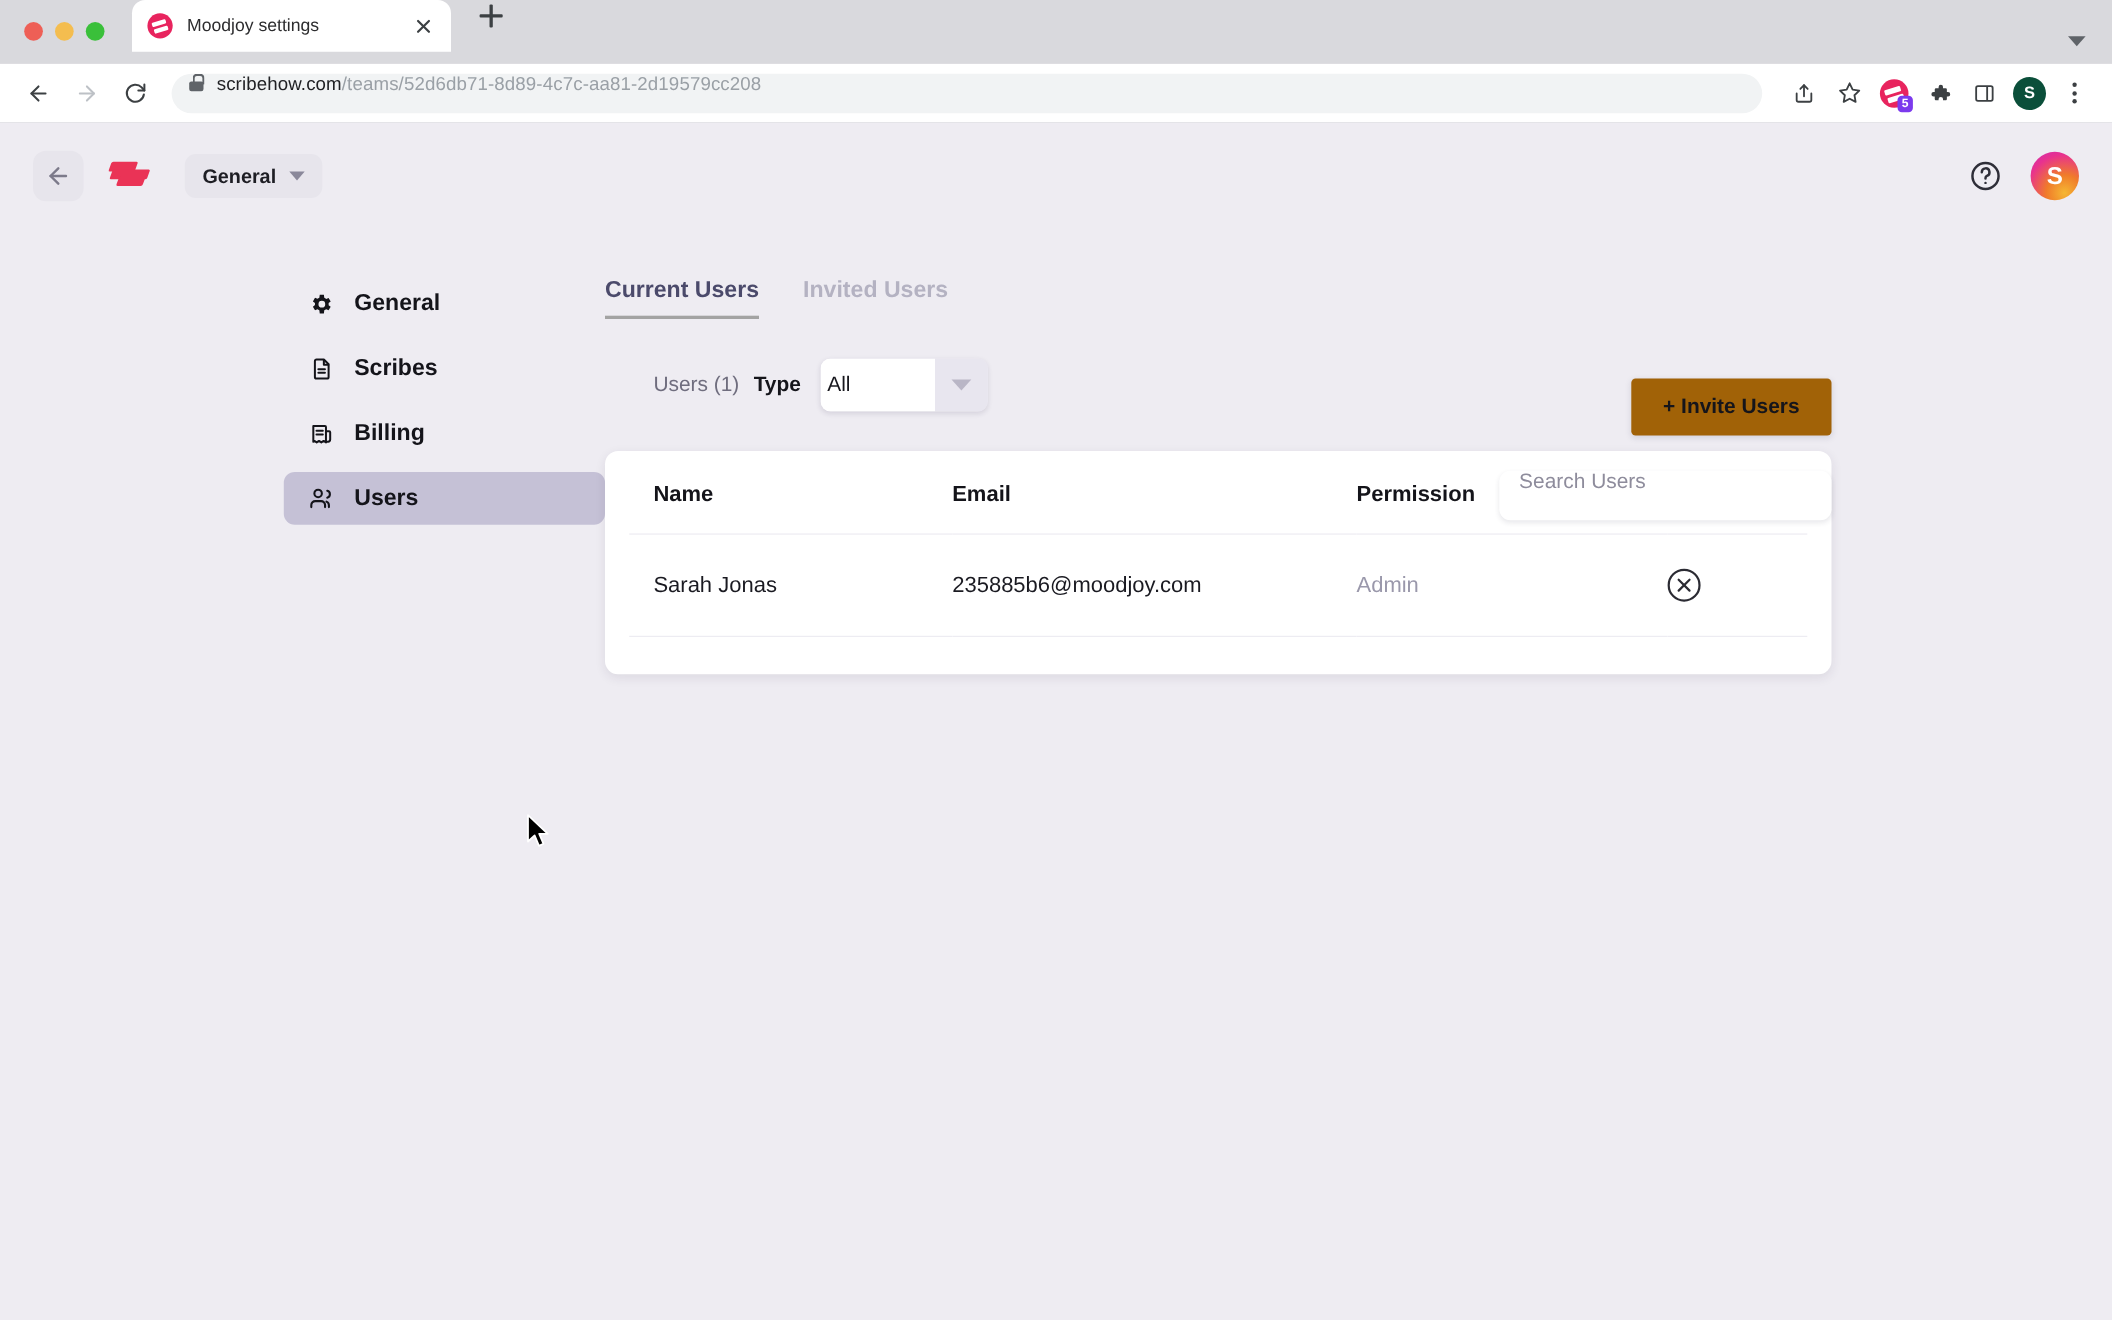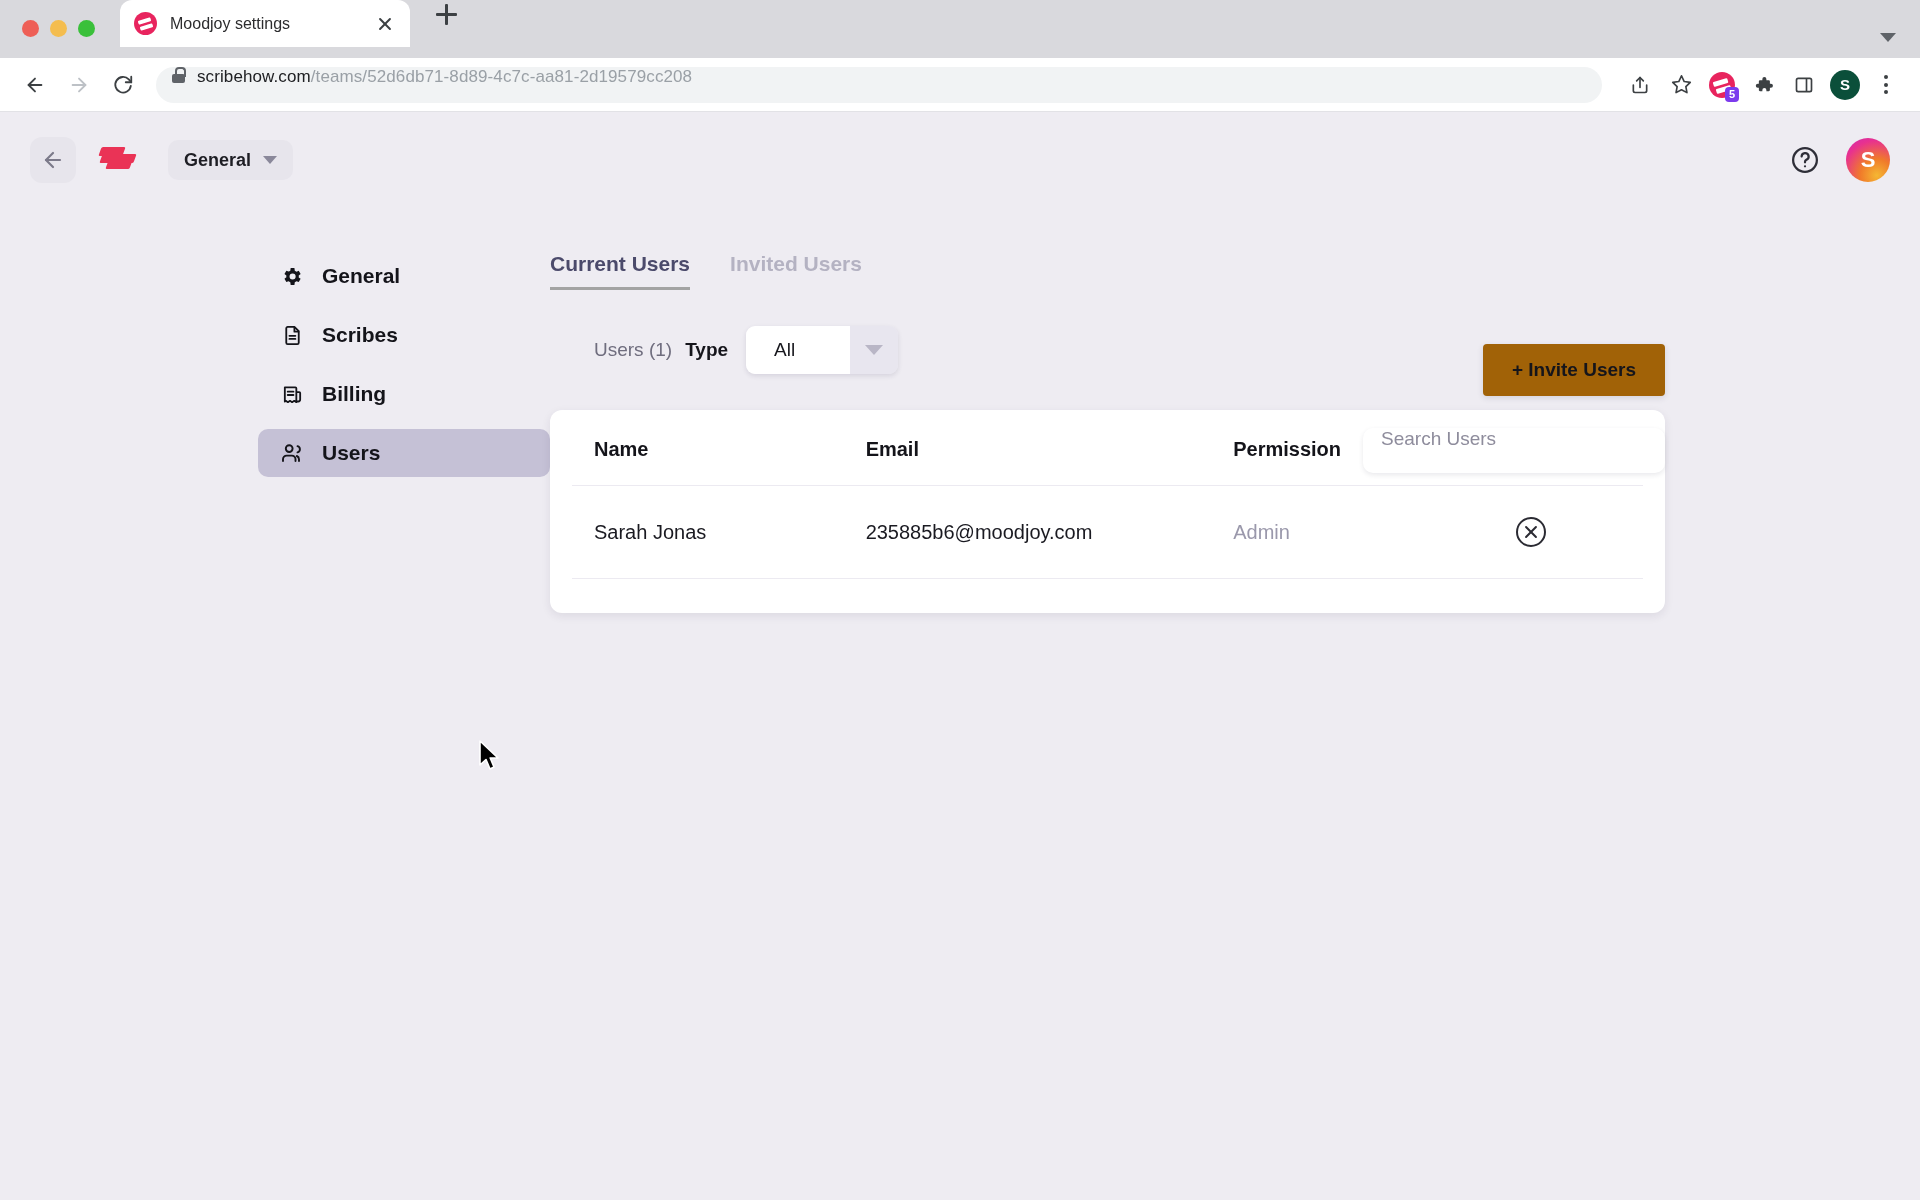--- a/index.html
+++ b/index.html
@@ -173,21 +173,21 @@
   }
 
   .filterrow { display: flex; align-items: center; margin-top: 36px; gap: 13px; margin-left: 44px; }
   .userscount { font-size: 19px; color: #6f6d7e; }
   .typelabel { font-size: 19px; font-weight: 700; color: #15151b; }
   .dropdown {
     margin-left: 5px; display: flex; align-items: stretch; height: 48px; width: 152px;
     border-radius: 9px; overflow: hidden; cursor: pointer;
     box-shadow: 0 2px 5px rgba(40,35,70,.12);
   }
-  .dd-value { flex: 1; background: #fff; display: flex; align-items: center; padding-left: 28px;
+  .dd-value { flex: 1; background: #fff; display: flex; align-items: center; padding-left: 6px;
               font-size: 19px; color: #17171d; }
   .dd-arrow { width: 48px; background: #e8e6ef; display: flex; align-items: center; justify-content: center; }
   .dd-arrow i {
     width: 0; height: 0; border-left: 9px solid transparent; border-right: 9px solid transparent;
     border-top: 10px solid #b9b6c6; display: block;
   }
 
   .searchbox {
     position: absolute; right: 255px; top: 316px; width: 302px; height: 45px;
     background: #fff; border-radius: 10px; display: flex; align-items: flex-start; padding: 0 18px;

